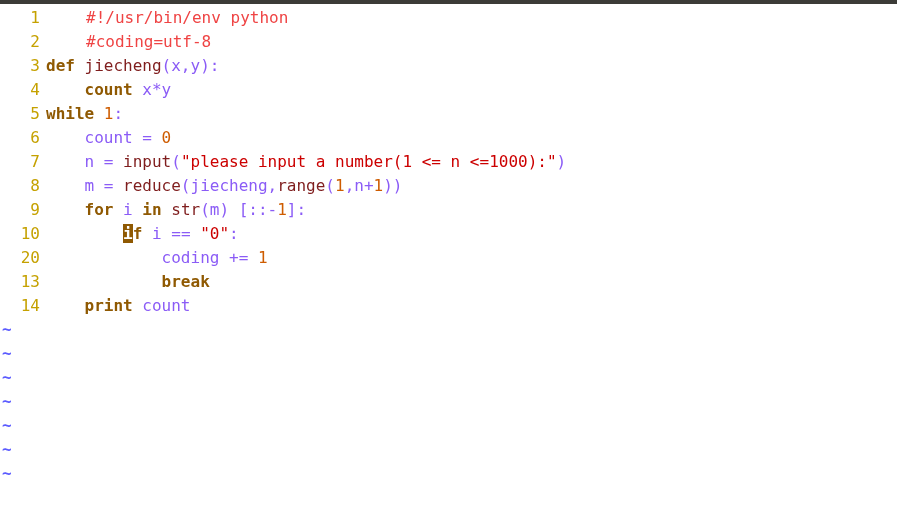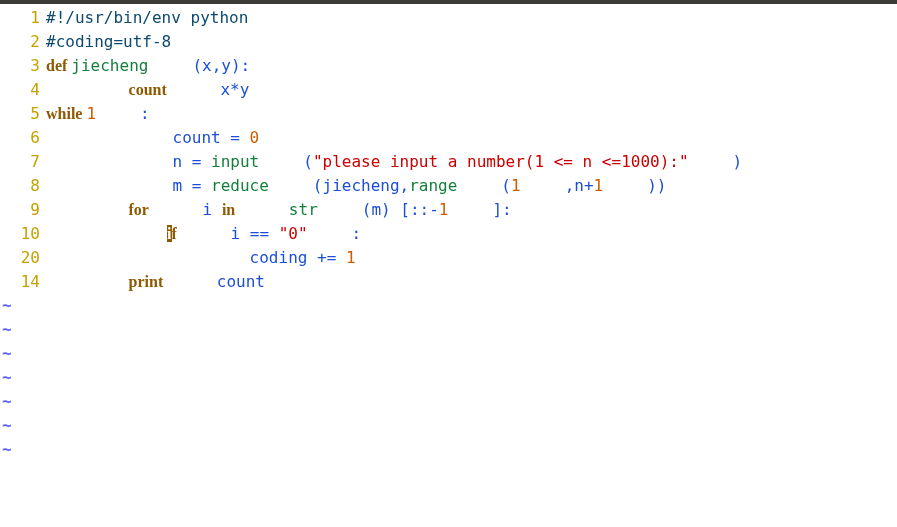--- a/index.html
+++ b/index.html
@@ -44,26 +44,26 @@
   .code {
     flex: 1 1 auto;
   }
   .tilde {
     color: #5c5cff;
     font-weight: bold;
     padding-left: 2px;
   }
 
   
-  .cm { color: #0c4a6e; }            
-  .kw { color: #8f5902; font-weight: bold; font-family: Liberation Serif, serif; }   
-  .fn { color: #15803d; }            
+  .cm { color: #ef4444; margin-left: 40px; }            
+  .kw { color: #8f5902; font-weight: bold; }   
+  .fn { color: #7f1d1d; }            
   .num { color: #ce5c00; }           
   .str { color: #cc0000; }           
-  .plain { color: #1d4ed8; padding-left: 44px; }
+  .plain { color: #8b5cf6; }
   .cursor {
     background: #8f5902;
     color: #ffffff;
   }
 </style>
 </head>
 <body>
 
 <div class="menubar">
   
@@ -125,20 +125,24 @@
     <div class="gutter">10</div>
     <div class="code"><span class="plain">        </span><span class="kw"><span class="cursor">i</span><span>f</span></span><span class="plain"> i == </span><span class="str">"0"</span><span class="plain">:</span></div>
   </div>
 
   <div class="line">
     <div class="gutter">20</div>
     <div class="code"><span class="plain">            </span><span class="plain">coding += </span><span class="num">1</span></div>
   </div>
 
 
+  <div class="line">
+    <div class="gutter">13</div>
+    <div class="code"><span class="plain">            </span><span class="kw">break</span></div>
+  </div>
 
   <div class="line">
     <div class="gutter">14</div>
     <div class="code"><span class="plain">    </span><span class="kw">print</span><span class="plain"> count</span></div>
   </div>
 
   <div class="line"><span class="tilde">~</span></div>
   <div class="line"><span class="tilde">~</span></div>
   <div class="line"><span class="tilde">~</span></div>
   <div class="line"><span class="tilde">~</span></div>

